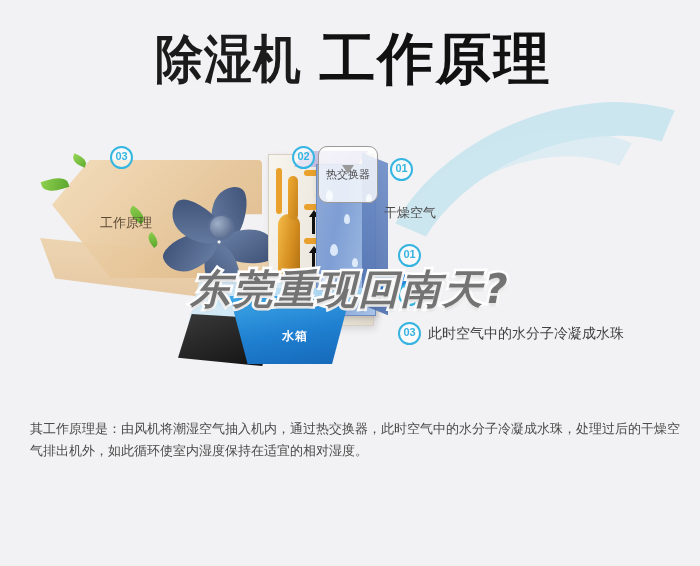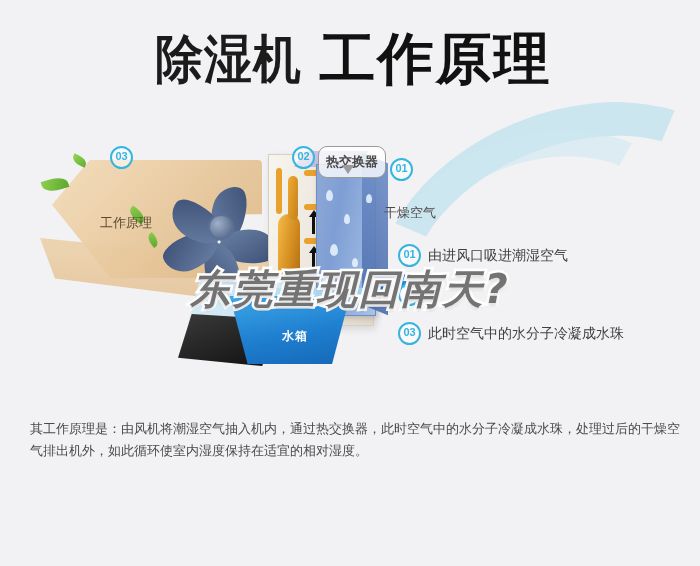--- a/index.html
+++ b/index.html
@@ -164,21 +164,21 @@
   
   .badge{
     position:absolute;width:19px;height:19px;border-radius:50%;
     border:2px solid #35b6e2;color:#35b6e2;
     font-size:11px;font-weight:bold;line-height:17px;text-align:center;
     background:rgba(255,255,255,.55);
   }
   .callout-box{
     position:absolute;border:1px solid #9a9a9a;border-radius:9px;
     background:rgba(255,255,255,.8);
-    font-size:13px;color:#4a4a4a;padding:6px 7px;white-space:nowrap;font-weight:bold;
+    font-size:11px;color:#4a4a4a;padding:20px 7px;white-space:nowrap;
   }
   .callout-tail{
     position:absolute;width:0;height:0;
     border-left:6px solid transparent;border-right:6px solid transparent;
     border-top:9px solid #9a9a9a;
   }
   .cap{
     position:absolute;font-size:13px;color:#4a4a4a;white-space:nowrap;
   }
   .cap-dark{color:#5b4a34;}
@@ -299,21 +299,20 @@
     <div class="callout-tail" style="left:342px;top:47px;"></div>
 
     <div class="badge" style="left:390px;top:40px;">01</div>
     <div class="cap" style="left:384px;top:86px;">干燥空气</div>
 
   </div>
 
   <div class="steps">
     <div class="step">
       <span class="step-num">01</span>
-      <span class="step-txt">由进风口吸进潮湿空气</span>
     </div>
     <div class="step">
       <span class="step-num">02</span>
     </div>
     <div class="step">
       <span class="step-num">03</span>
       <span class="step-txt">此时空气中的水分子冷凝成水珠</span>
     </div>
   </div>
 

